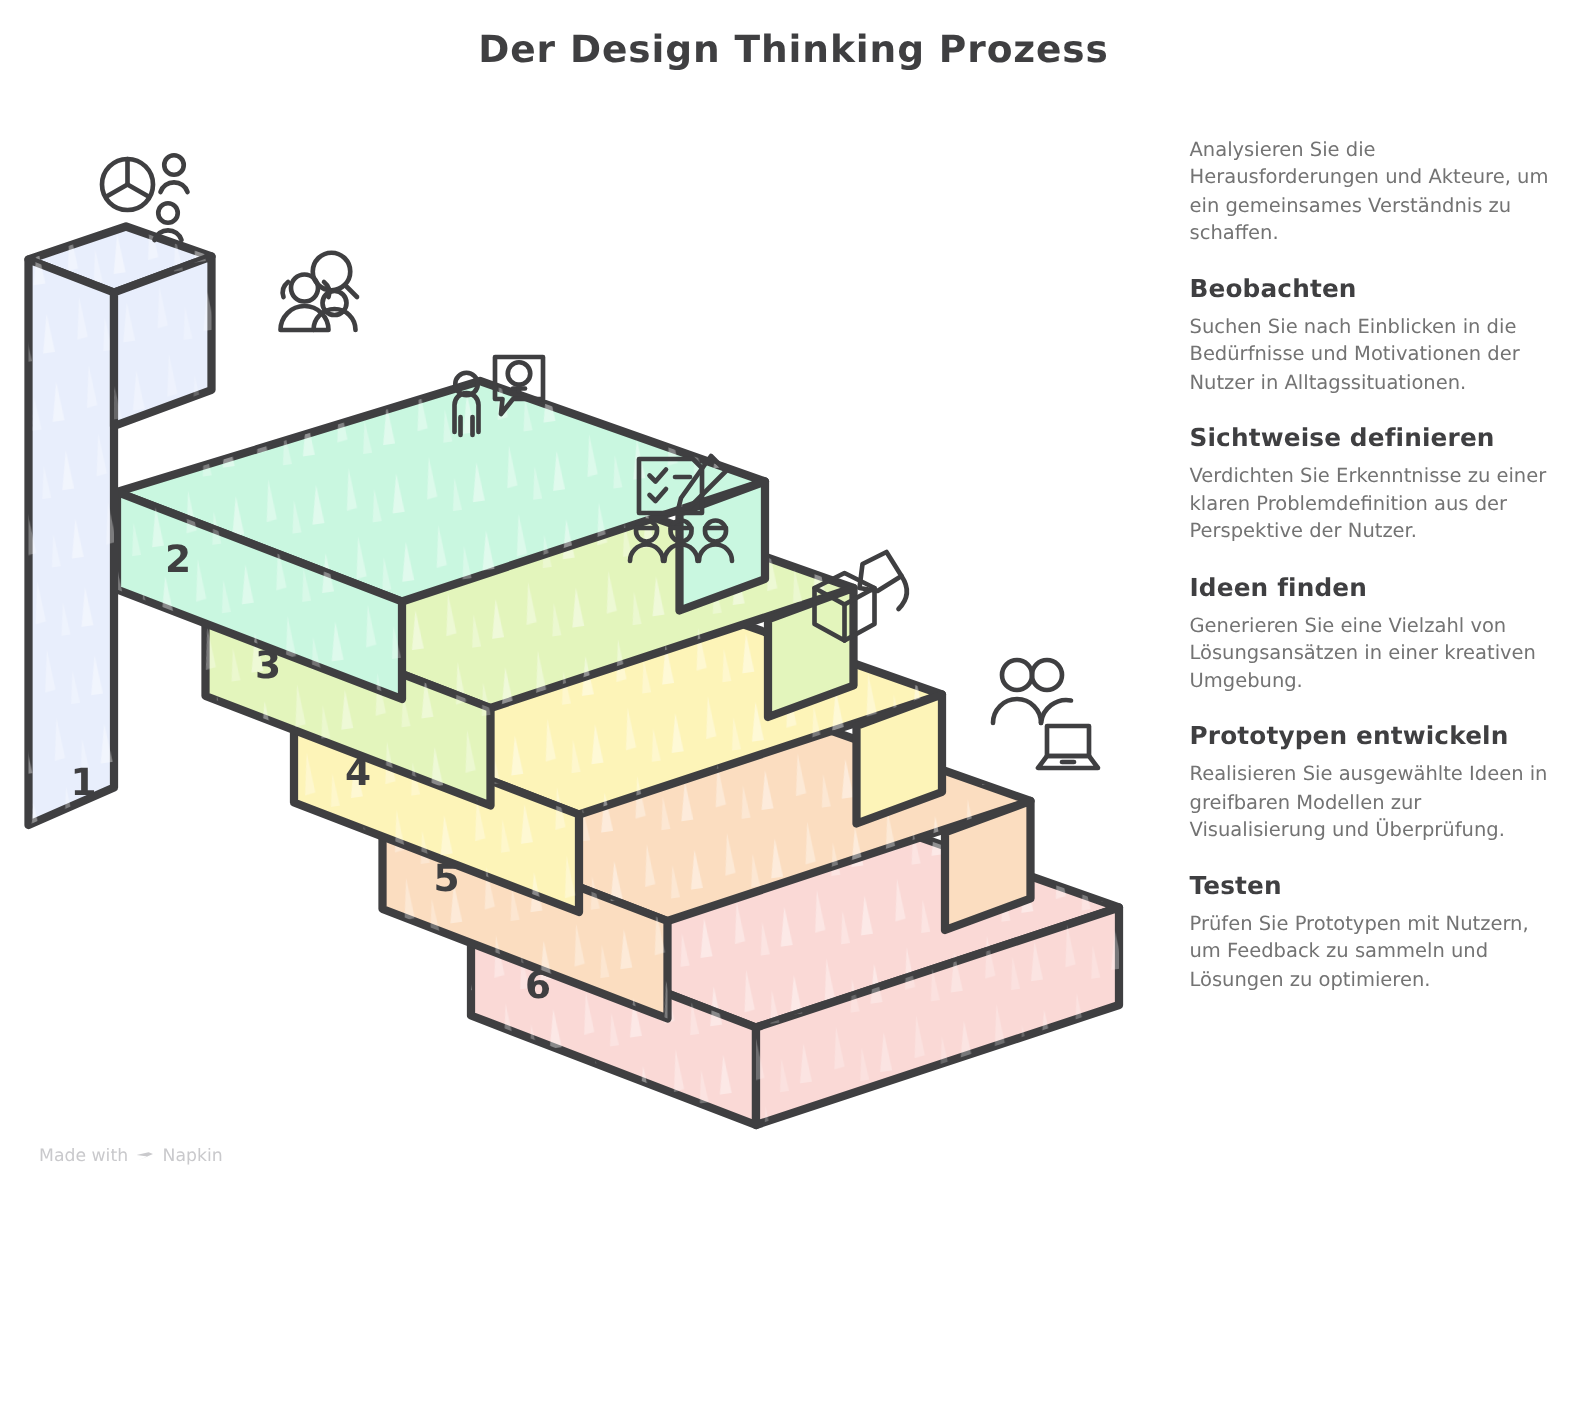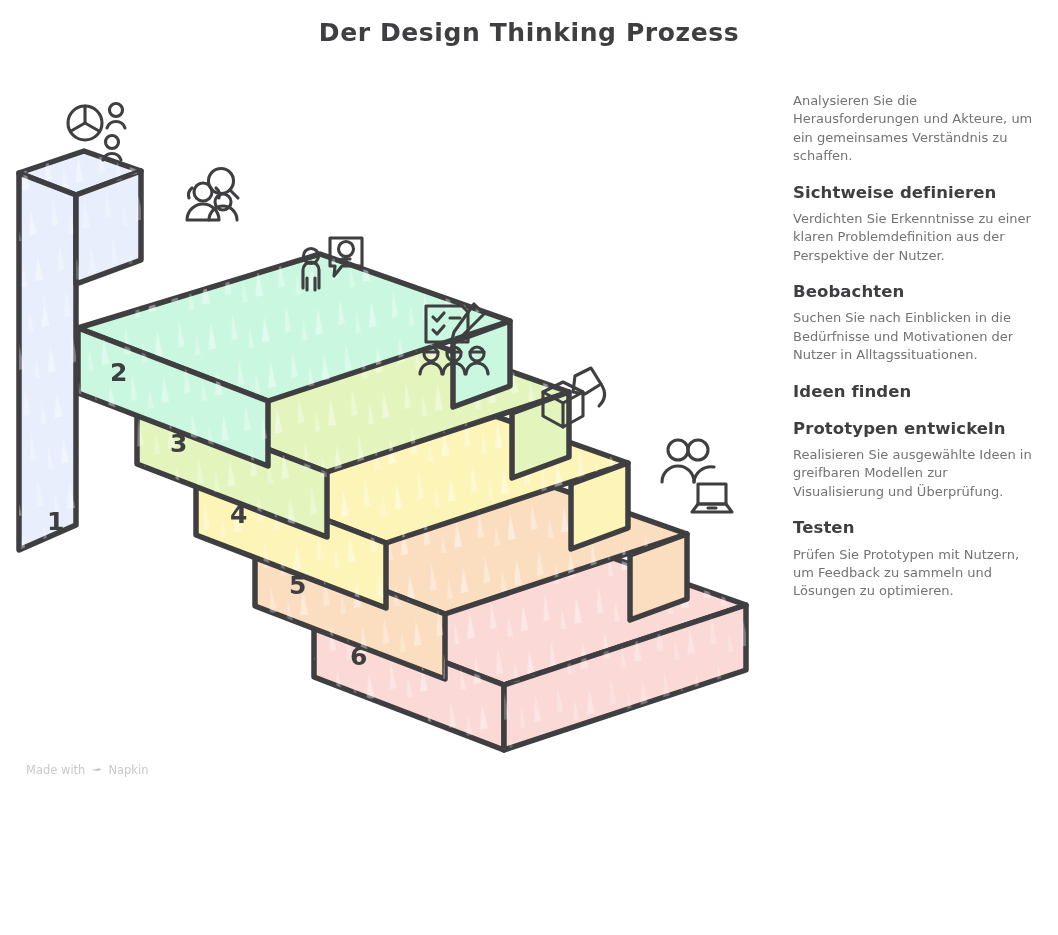--- a/index.html
+++ b/index.html
@@ -235,31 +235,32 @@
     </svg>
   </div>
 
   <div id="panel">
 
     <div class="phase">
       <p class="phase-body">Analysieren Sie die Herausforderungen und Akteure, um ein gemeinsames Verständnis zu schaffen.</p>
     </div>
 
     <div class="phase">
+      <p class="phase-title">Beobachten</p>
+      <p class="phase-body">Suchen Sie nach Einblicken in die Bedürfnisse und Motivationen der Nutzer in Alltagssituationen.</p>
+    </div>
+
+    <div class="phase">
       <p class="phase-title">Sichtweise definieren</p>
       <p class="phase-body">Verdichten Sie Erkenntnisse zu einer klaren Problemdefinition aus der Perspektive der Nutzer.</p>
     </div>
 
     <div class="phase">
-      <p class="phase-title">Beobachten</p>
-      <p class="phase-body">Suchen Sie nach Einblicken in die Bedürfnisse und Motivationen der Nutzer in Alltagssituationen.</p>
-    </div>
-
-    <div class="phase">
       <p class="phase-title">Ideen finden</p>
+      <p class="phase-body">Generieren Sie eine Vielzahl von Lösungsansätzen in einer kreativen Umgebung.</p>
     </div>
 
     <div class="phase">
       <p class="phase-title">Prototypen entwickeln</p>
       <p class="phase-body">Realisieren Sie ausgewählte Ideen in greifbaren Modellen zur Visualisierung und Überprüfung.</p>
     </div>
 
     <div class="phase">
       <p class="phase-title">Testen</p>
       <p class="phase-body">Prüfen Sie Prototypen mit Nutzern, um Feedback zu sammeln und Lösungen zu optimieren.</p>

